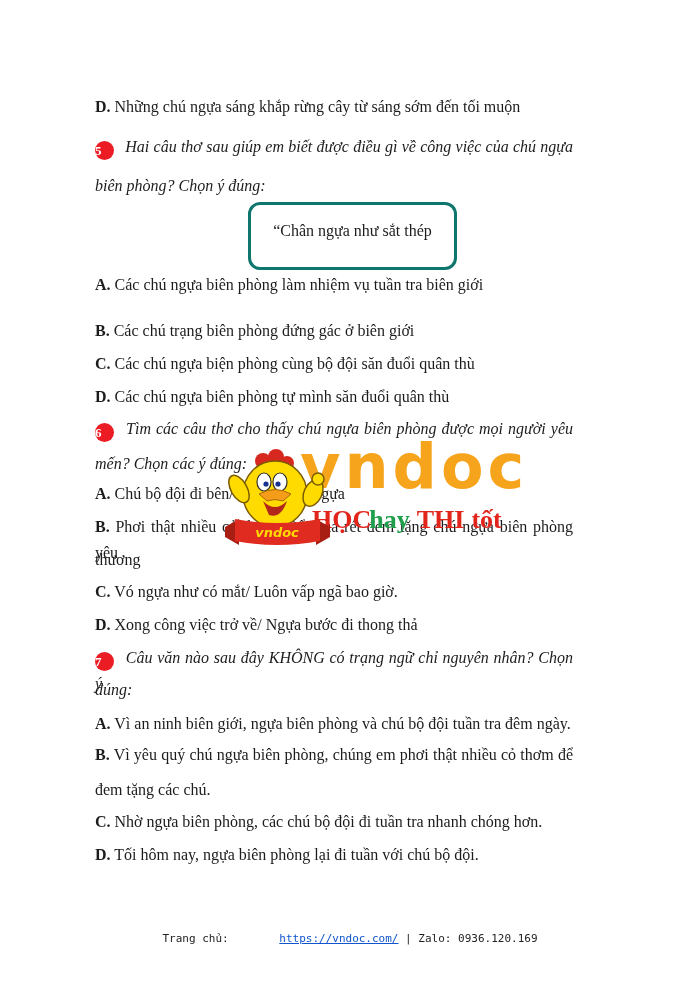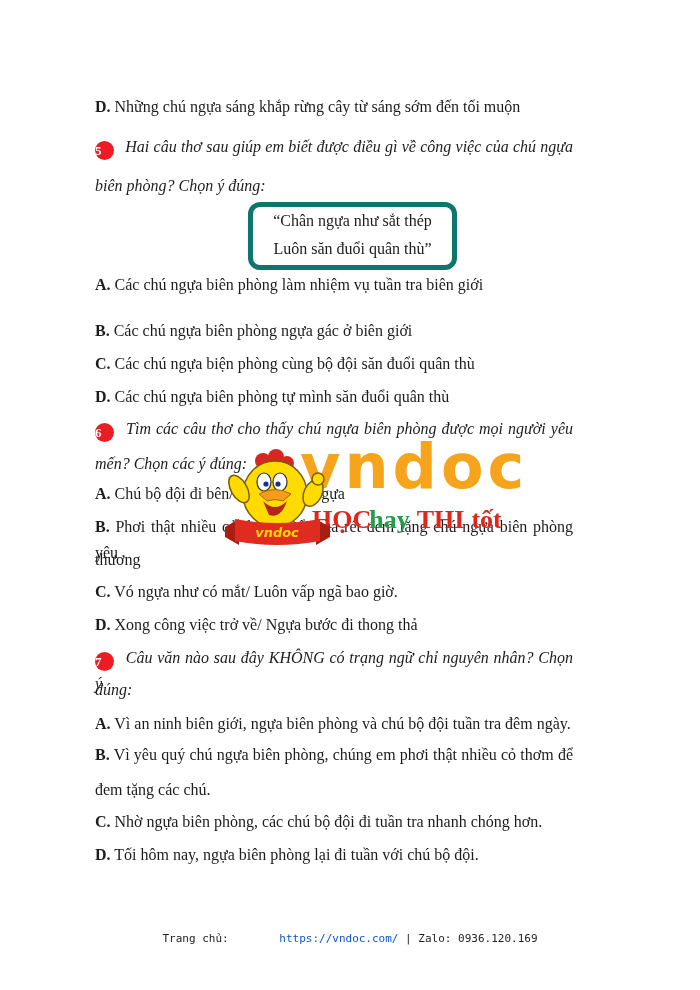--- a/index.html
+++ b/index.html
@@ -11,72 +11,71 @@
   .just{white-space:normal;text-align:justify;text-align-last:justify;}
   .lbl{font-weight:bold;}
   .qtext{font-style:italic;text-align:right;}
   .qbadge{
     display:inline-block;width:19px;height:19px;border-radius:50%;
     background:#EB1C24;color:#fff;font-weight:bold;font-size:13px;line-height:19px;
     text-align:center;vertical-align:-3px;margin-right:7px;
   }
   .quote-box{
     position:absolute;left:248px;top:202px;width:209px;height:68px;box-sizing:border-box;
-    border:5px solid #0f766e;border-radius:12px;text-align:center;
-    font-size:16px;line-height:28px;padding-top:0;
+    border:3px solid #0f766e;border-radius:12px;text-align:center;
+    font-size:16px;line-height:28px;padding-top:12px;
   }
   
   .wm-wordmark{
     position:absolute;left:300px;top:436px;z-index:5;
     font-family:"DejaVu Sans", sans-serif;font-weight:bold;font-size:62px;line-height:1;
     color:#F7A41D;letter-spacing:4px;
   }
   .wm-slogan{
     position:absolute;left:312px;top:504px;z-index:6;
     font-family:Liberation Serif, serif;font-weight:bold;font-size:26px;line-height:1.2;
   }
   .wm-slogan .red{color:#E2251B;}
   .wm-slogan .green{color:#1F9E4B;margin-left:-2px;}
   .wm-slogan .sp{margin-left:7px;}
   .mascot{position:absolute;left:221px;top:449px;z-index:7;}
   
   .footer{
     position:absolute;left:0;top:932px;width:700px;text-align:center;
     font-family:"DejaVu Sans Mono", monospace;font-size:11px;color:#222;
   }
-  .footer a{color:#1155CC;cursor:pointer;margin-left:44px;}
+  .footer a{color:#1155CC;text-decoration:underline;cursor:pointer;margin-left:44px;}
 </style>
 </head>
 <body>
 
 <div class="line" style="top:94px">
   <span class="lbl">D.</span>
   <span>Những chú ngựa sáng khắp rừng cây từ sáng sớm đến tối muộn</span>
 </div>
 
 <div class="line just" style="top:134px">
   <span class="qbadge">5</span>
   <span class="qtext">Hai câu thơ sau giúp em biết được điều gì về công việc của chú ngựa</span>
 </div>
 <div class="line" style="top:173px">
   <span class="qtext">biên phòng? Chọn ý đúng:</span>
 </div>
 
 <div class="quote-box">
   <div>“Chân ngựa như sắt thép</div>
-  <div>Luôn săn đuổi quân thù”</div>
 </div>
 
 <div class="line" style="top:272px">
   <span class="lbl">A.</span>
   <span>Các chú ngựa biên phòng làm nhiệm vụ tuần tra biên giới</span>
 </div>
 <div class="line" style="top:318px">
   <span class="lbl">B.</span>
-  <span>Các chú ngựa biên phòng ngựa gác ở biên giới</span>
+  <span>Các chú trạng biên phòng đứng gác ở biên giới</span>
 </div>
 <div class="line" style="top:351px">
   <span class="lbl">C.</span>
   <span>Các chú ngựa biện phòng cùng bộ đội săn đuổi quân thù</span>
 </div>
 <div class="line" style="top:384px">
   <span class="lbl">D.</span>
   <span>Các chú ngựa biên phòng tự mình săn đuổi quân thù</span>
 </div>
 

